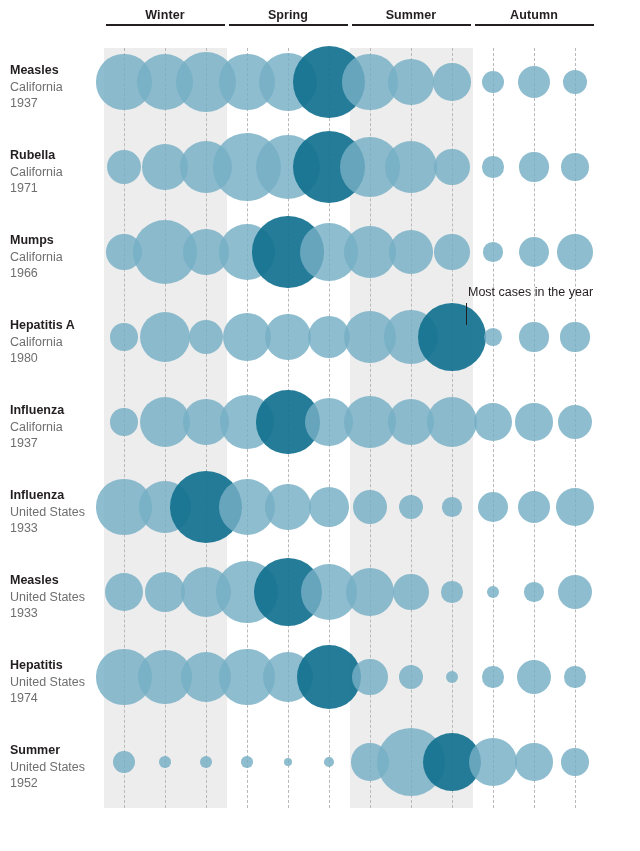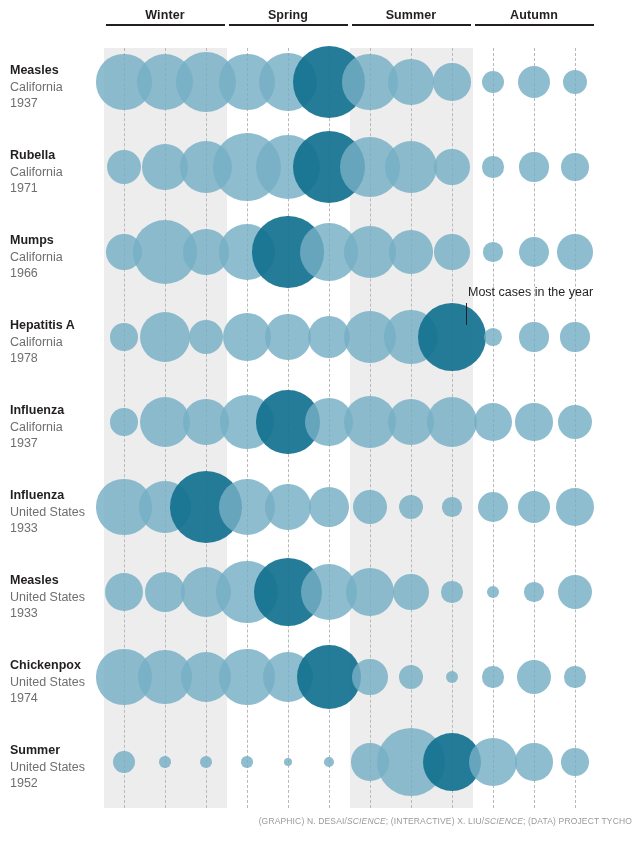--- a/index.html
+++ b/index.html
@@ -189,21 +189,21 @@
     <div class="bubble" title="Mumps — May" style="width: 58.32px; height: 58.32px; left: 299.84px; top: 222.84px;"></div>
     <div class="bubble" title="Mumps — Jun." style="width: 51.84px; height: 51.84px; left: 344.08px; top: 226.08px;"></div>
     <div class="bubble" title="Mumps — Jul." style="width: 43.74px; height: 43.74px; left: 389.13px; top: 230.13px;"></div>
     <div class="bubble" title="Mumps — Aug." style="width: 35.64px; height: 35.64px; left: 434.18px; top: 234.18px;"></div>
     <div class="bubble" title="Mumps — Sep." style="width: 19.44px; height: 19.44px; left: 483.28px; top: 242.28px;"></div>
     <div class="bubble" title="Mumps — Oct." style="width: 30.78px; height: 30.78px; left: 518.61px; top: 236.61px;"></div>
     <div class="bubble" title="Mumps — Nov." style="width: 35.64px; height: 35.64px; left: 557.18px; top: 234.18px;"></div>
     <div class="row-label" style="top: 317px;">
       <span class="d-name">Hepatitis A</span>
       <span class="d-place">California</span>
-      <span class="d-year">1978</span>
+      <span class="d-year">1980</span>
     </div>
     <div class="bubble" title="Hepatitis A — Dec." style="width: 27.54px; height: 27.54px; left: 110.23px; top: 323.23px;"></div>
     <div class="bubble" title="Hepatitis A — Jan." style="width: 50.22px; height: 50.22px; left: 139.89px; top: 311.89px;"></div>
     <div class="bubble" title="Hepatitis A — Feb." style="width: 34.02px; height: 34.02px; left: 188.99px; top: 319.99px;"></div>
     <div class="bubble" title="Hepatitis A — Mar." style="width: 48.6px; height: 48.6px; left: 222.7px; top: 312.7px;"></div>
     <div class="bubble" title="Hepatitis A — Apr." style="width: 45.36px; height: 45.36px; left: 265.32px; top: 314.32px;"></div>
     <div class="bubble" title="Hepatitis A — May" style="width: 42.12px; height: 42.12px; left: 307.94px; top: 315.94px;"></div>
     <div class="bubble" title="Hepatitis A — Jun." style="width: 51.84px; height: 51.84px; left: 344.08px; top: 311.08px;"></div>
     <div class="bubble" title="Hepatitis A — Jul." style="width: 53.46px; height: 53.46px; left: 384.27px; top: 310.27px;"></div>
     <div class="bubble peak" title="Hepatitis A — Aug." style="width: 68.04px; height: 68.04px; left: 417.98px; top: 302.98px;"></div>
@@ -255,21 +255,21 @@
     <div class="bubble" title="Measles — Mar." style="width: 61.56px; height: 61.56px; left: 216.22px; top: 561.22px;"></div>
     <div class="bubble peak" title="Measles — Apr." style="width: 68.04px; height: 68.04px; left: 253.98px; top: 557.98px;"></div>
     <div class="bubble" title="Measles — May" style="width: 56.7px; height: 56.7px; left: 300.65px; top: 563.65px;"></div>
     <div class="bubble" title="Measles — Jun." style="width: 48.6px; height: 48.6px; left: 345.7px; top: 567.7px;"></div>
     <div class="bubble" title="Measles — Jul." style="width: 35.64px; height: 35.64px; left: 393.18px; top: 574.18px;"></div>
     <div class="bubble" title="Measles — Aug." style="width: 21.06px; height: 21.06px; left: 441.47px; top: 581.47px;"></div>
     <div class="bubble" title="Measles — Sep." style="width: 12.96px; height: 12.96px; left: 486.52px; top: 585.52px;"></div>
     <div class="bubble" title="Measles — Oct." style="width: 19.44px; height: 19.44px; left: 524.28px; top: 582.28px;"></div>
     <div class="bubble" title="Measles — Nov." style="width: 34.02px; height: 34.02px; left: 557.99px; top: 574.99px;"></div>
     <div class="row-label" style="top: 657px;">
-      <span class="d-name">Chickenpox</span>
+      <span class="d-name">Hepatitis</span>
       <span class="d-place">United States</span>
       <span class="d-year">1974</span>
     </div>
     <div class="bubble" title="Chickenpox — Dec." style="width: 55.08px; height: 55.08px; left: 96.46px; top: 649.46px;"></div>
     <div class="bubble" title="Chickenpox — Jan." style="width: 53.46px; height: 53.46px; left: 138.27px; top: 650.27px;"></div>
     <div class="bubble" title="Chickenpox — Feb." style="width: 50.22px; height: 50.22px; left: 180.89px; top: 651.89px;"></div>
     <div class="bubble" title="Chickenpox — Mar." style="width: 55.08px; height: 55.08px; left: 219.46px; top: 649.46px;"></div>
     <div class="bubble" title="Chickenpox — Apr." style="width: 50.22px; height: 50.22px; left: 262.89px; top: 651.89px;"></div>
     <div class="bubble peak" title="Chickenpox — May" style="width: 64.8px; height: 64.8px; left: 296.6px; top: 644.6px;"></div>
     <div class="bubble" title="Chickenpox — Jun." style="width: 35.64px; height: 35.64px; left: 352.18px; top: 659.18px;"></div>
@@ -290,14 +290,13 @@
     <div class="bubble" title="Polio — Apr." style="width: 8.1px; height: 8.1px; left: 283.95px; top: 757.95px;"></div>
     <div class="bubble" title="Polio — May" style="width: 9.72px; height: 9.72px; left: 324.14px; top: 757.14px;"></div>
     <div class="bubble" title="Polio — Jun." style="width: 37.26px; height: 37.26px; left: 351.37px; top: 743.37px;"></div>
     <div class="bubble" title="Polio — Jul." style="width: 68.04px; height: 68.04px; left: 376.98px; top: 727.98px;"></div>
     <div class="bubble peak" title="Polio — Aug." style="width: 58.32px; height: 58.32px; left: 422.84px; top: 732.84px;"></div>
     <div class="bubble" title="Polio — Sep." style="width: 48.6px; height: 48.6px; left: 468.7px; top: 737.7px;"></div>
     <div class="bubble" title="Polio — Oct." style="width: 37.26px; height: 37.26px; left: 515.37px; top: 743.37px;"></div>
     <div class="bubble" title="Polio — Nov." style="width: 27.54px; height: 27.54px; left: 561.23px; top: 748.23px;"></div>
     <div class="annot" style="left: 468px; top: 285px;">Most cases in the year</div>
     <div class="annot-tick" style="left: 466px; top: 303px; height: 22px;"></div>
-    <div class="credit" style="top: 816px;">(GRAPHIC) N. DESAI/<i>SCIENCE</i>; (INTERACTIVE) X. LIU/<i>SCIENCE</i>; (DATA) PROJECT TYCHO</div>
   </div>
 
 </body></html>

